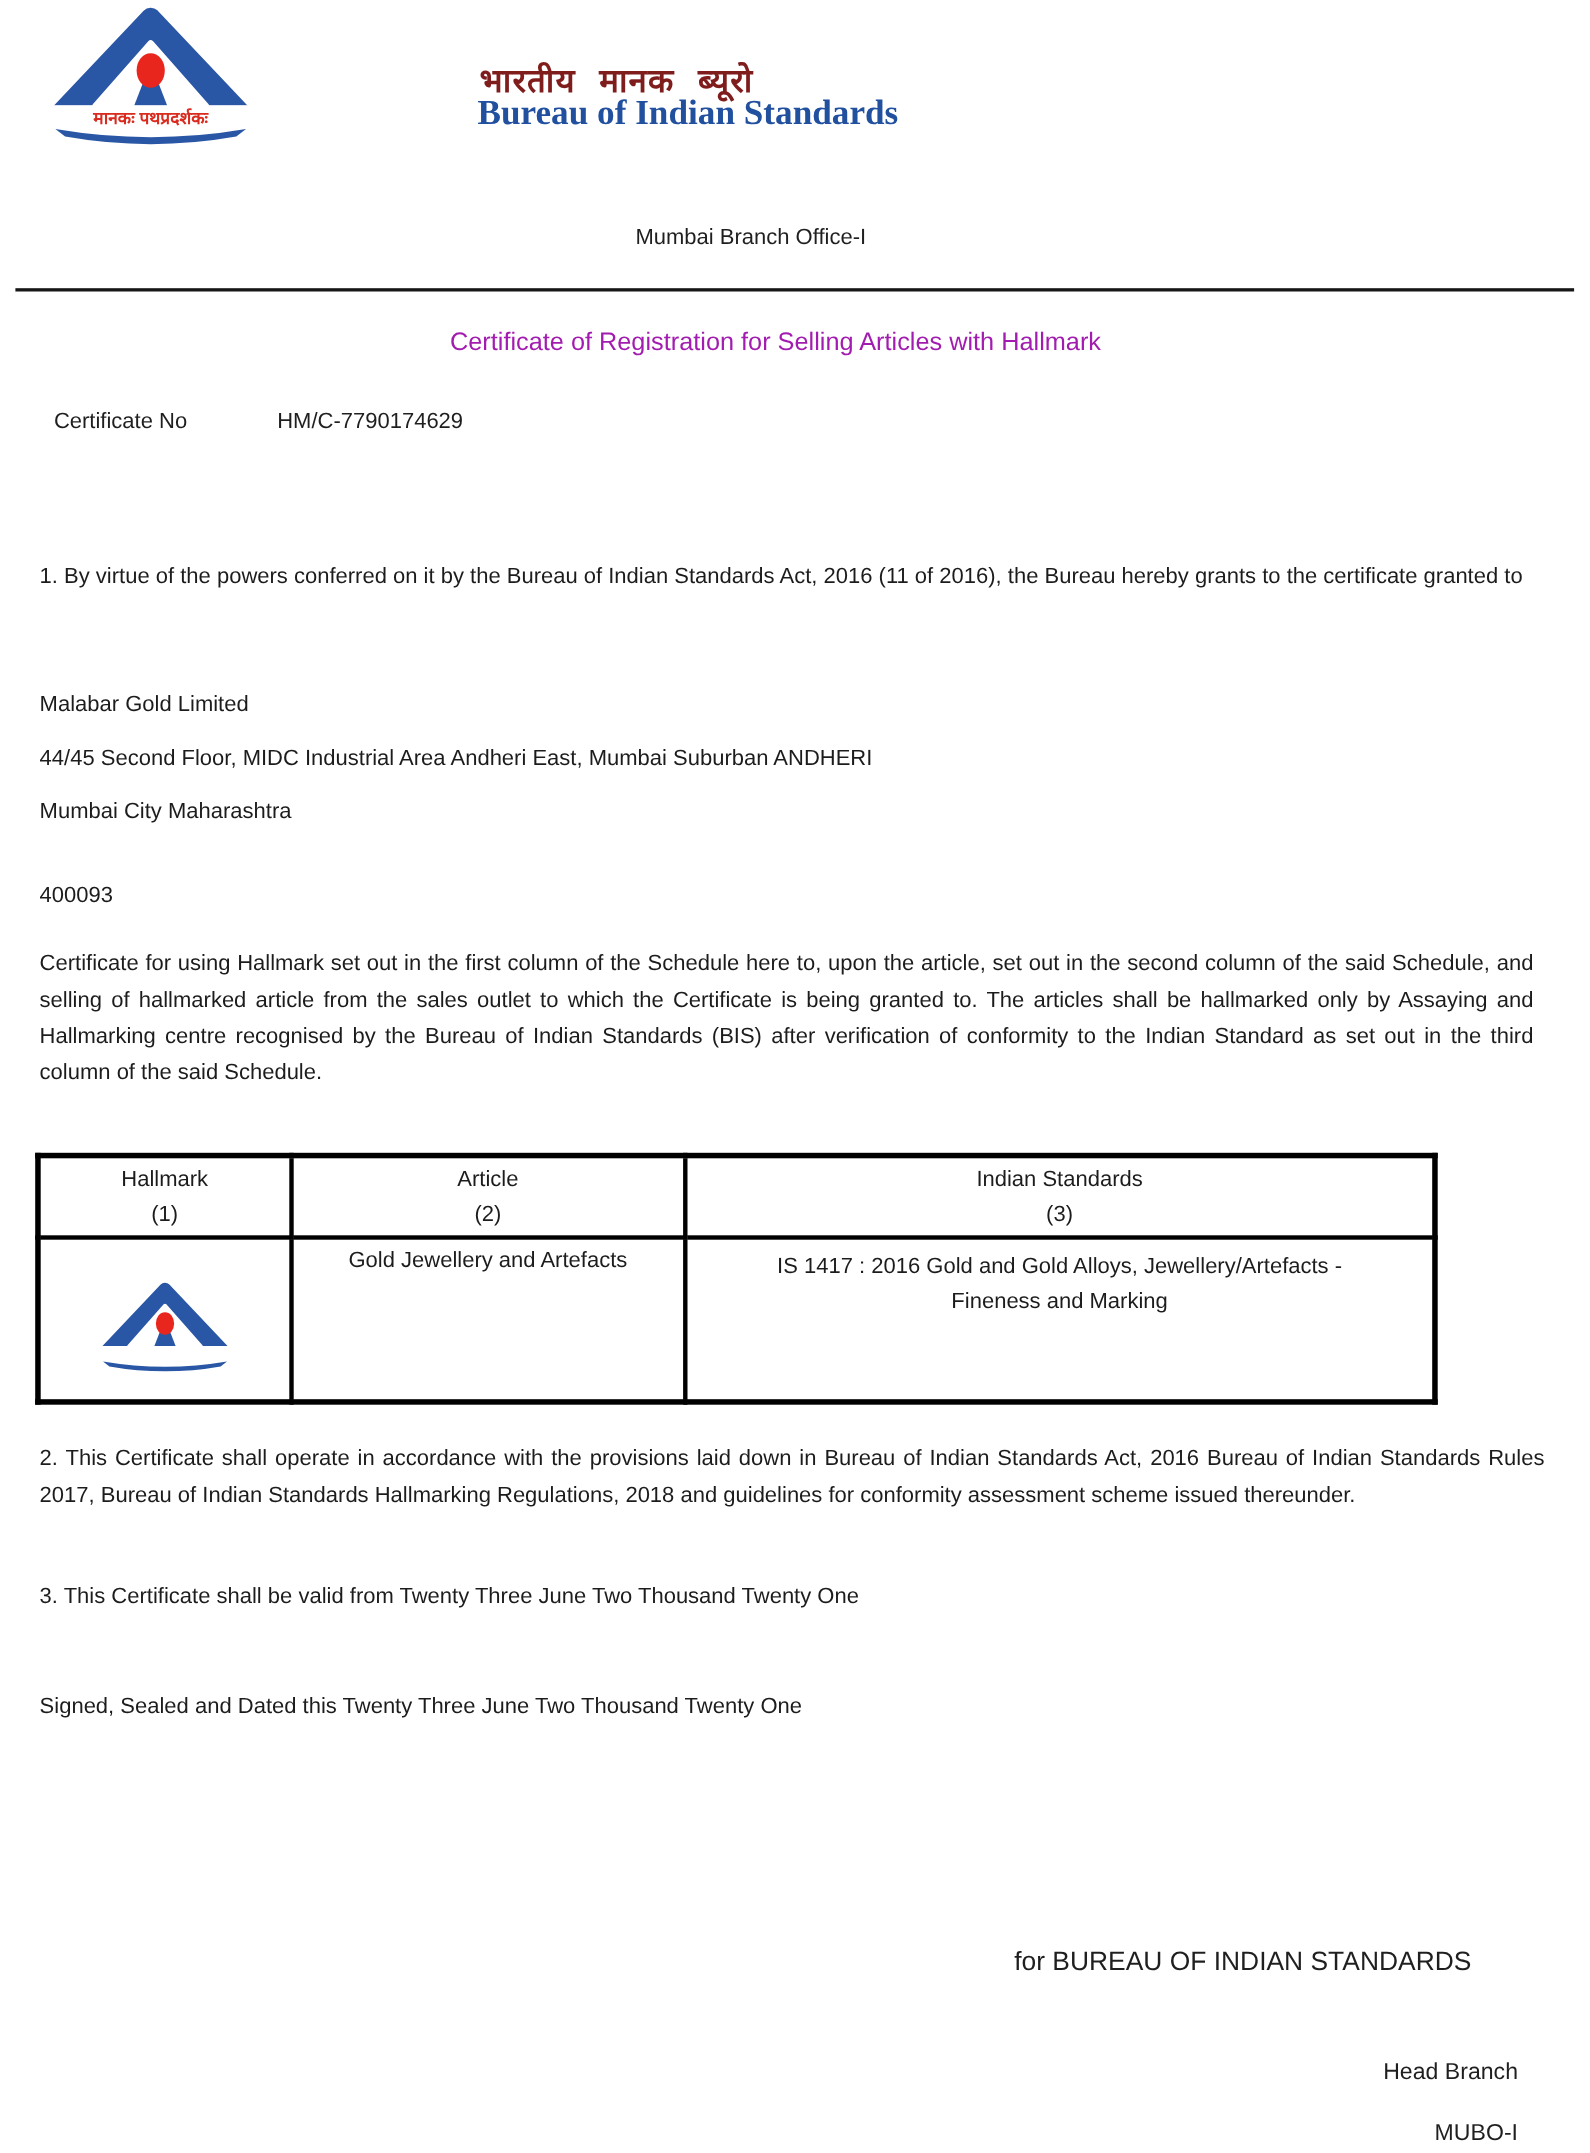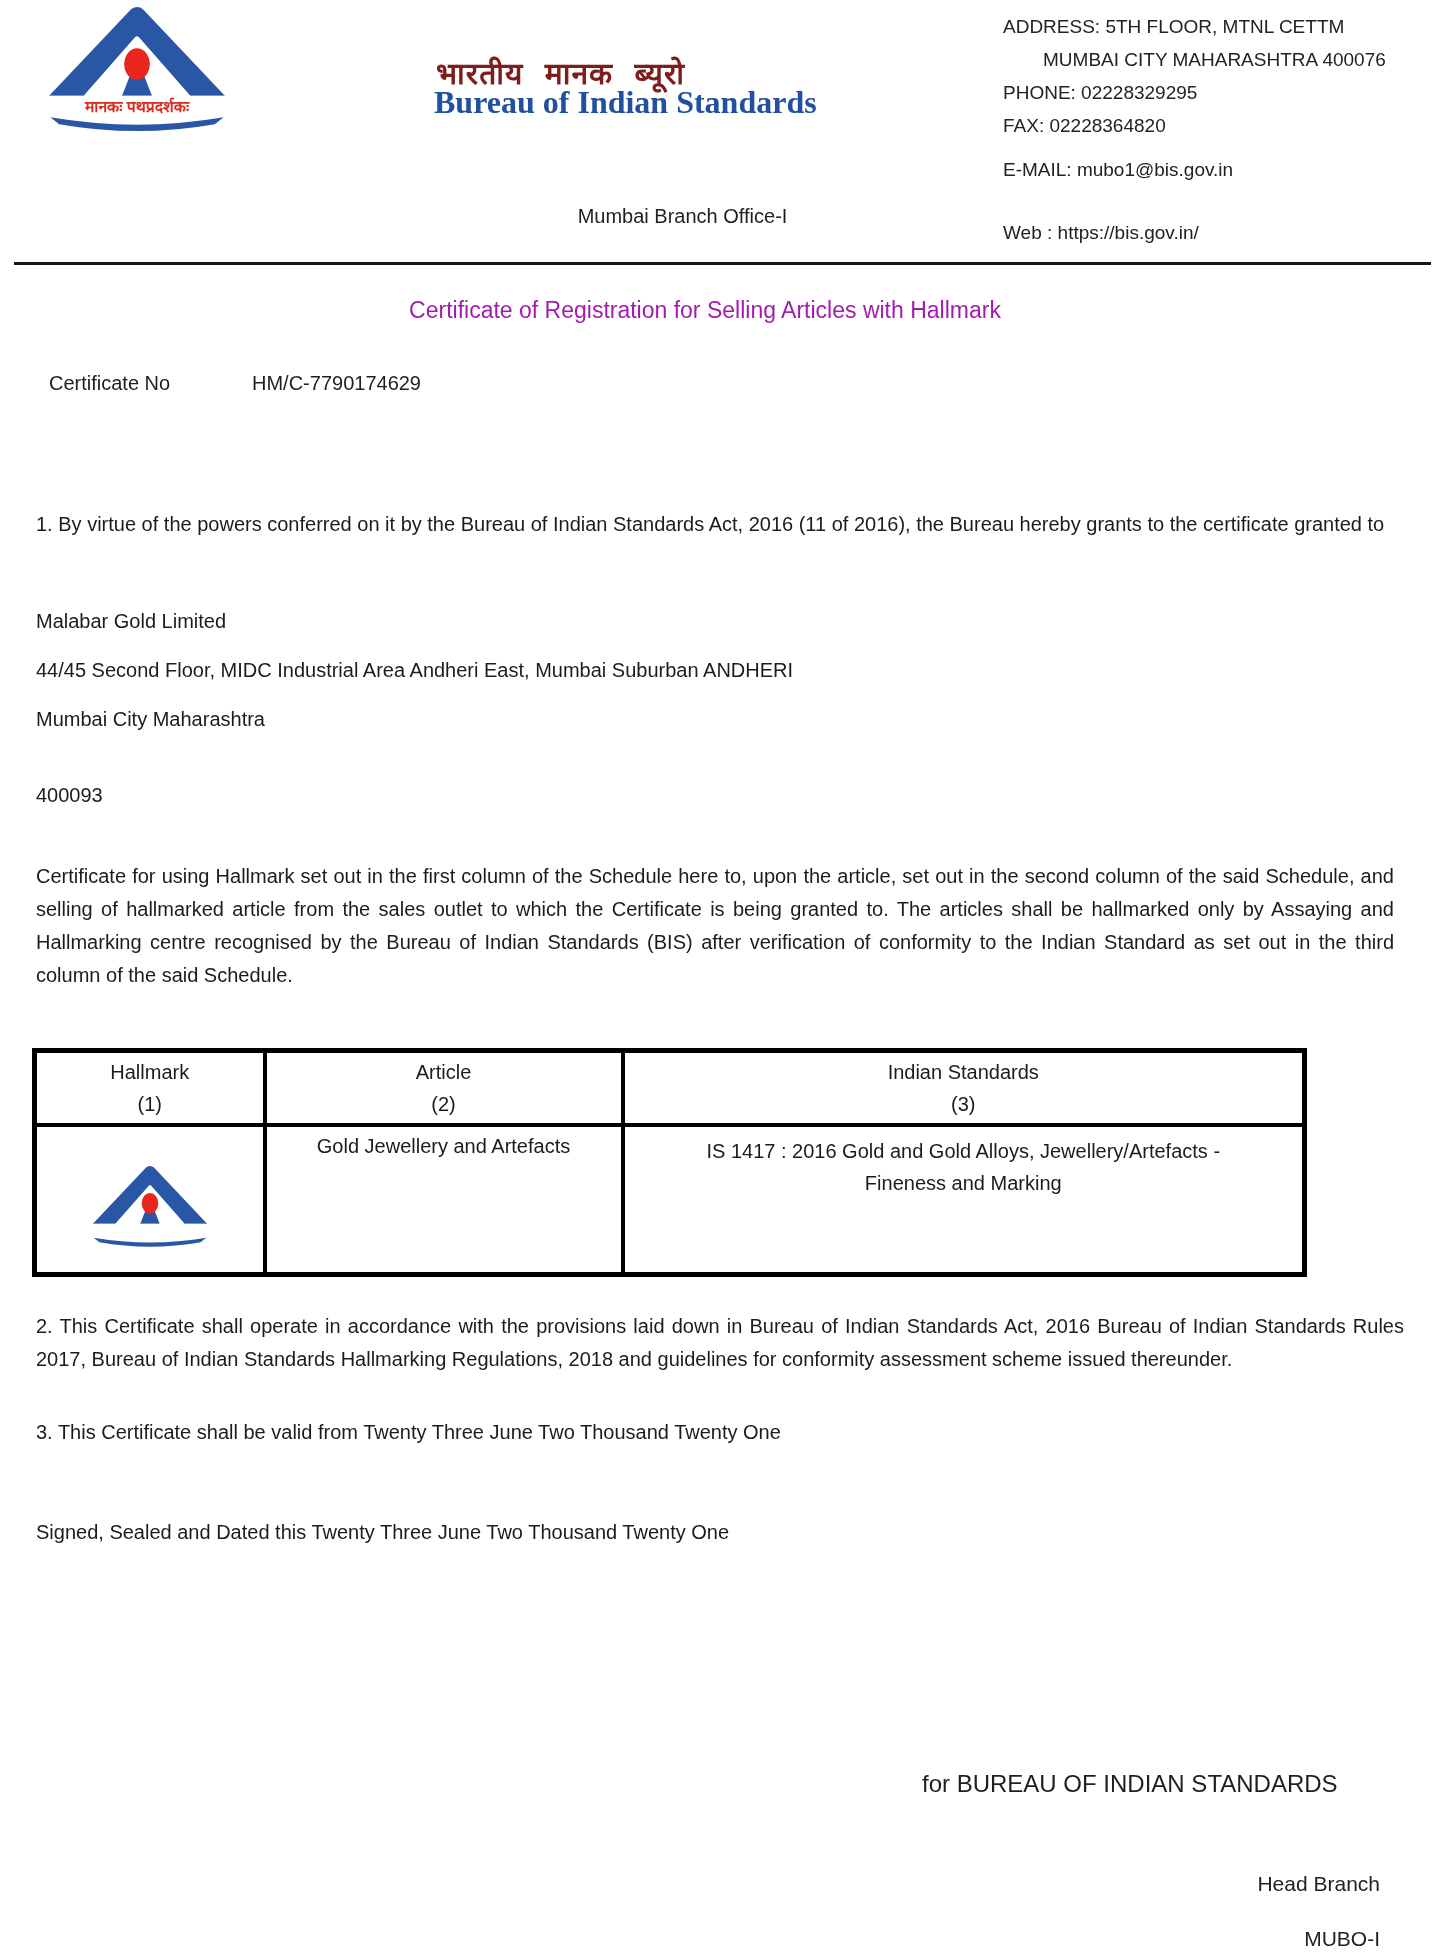--- a/index.html
+++ b/index.html
@@ -18,21 +18,21 @@
 
   .branch { left:0; top:205px; width:1365px; text-align:center; font-size:20px; }
   .separator { left:14px; top:262px; width:1417px; border-top:3px solid #161616; }
 
   .doc-title { left:0; top:297px; width:1365px; text-align:center; font-size:23px; color:#a21caf;padding-left:45px; }
 
   .certno-label { left:49px; top:372px; font-size:20px; }
   .certno-value { left:252px; top:372px; font-size:20px; }
 
   .para { font-size:20px; line-height:33px; text-align:justify; color:#1c1c1c; }
-  .line { font-size:20px; color:#1c1c1c; }
+  .line { font-size:20px; color:#1c1c1c;margin-top:19px; }
 
   .para1 { left:36px; top:508px; width:1360px; }
   .g-name { left:36px; top:610px; }
   .g-addr1 { left:36px; top:659px; }
   .g-addr2 { left:36px; top:708px; }
   .g-pin  { left:36px; top:784px; }
   .hallmark-para { left:36px; top:860px; width:1358px; }
 
   table.schedule { left:32px; top:1048px; position:absolute; border-collapse:collapse; table-layout:fixed; width:1270px; border:5px solid #000; }
   table.schedule th, table.schedule td { border:4px solid #000; font-weight:normal; font-size:20px; color:#1c1c1c; background:#fff; }
@@ -65,28 +65,20 @@
       <ellipse cx="100" cy="61" rx="13" ry="16" fill="#E8261D"></ellipse>
       <rect x="4" y="93" width="192" height="21" fill="#ffffff"></rect>
       <text x="100" y="110" text-anchor="middle" font-size="16" font-weight="bold" fill="#D92C1F">मानकः पथप्रदर्शकः</text>
       <path d="M12 115 Q100 130 188 115 L179 122 Q100 136 21 122 Z" fill="#2A57A5"></path>
     </svg>
   </div>
 
   <div class="abs org-hindi">भारतीय मानक ब्यूरो</div>
   <div class="abs org-english">Bureau of Indian Standards</div>
 
-  <div class="abs contact">
-    <div>ADDRESS: 5TH FLOOR, MTNL CETTM</div>
-    <div class="indent">MUMBAI CITY MAHARASHTRA 400076</div>
-    <div>PHONE: 02228329295</div>
-    <div>FAX: 02228364820</div>
-    <div class="gap-sm">E-MAIL: mubo1@bis.gov.in</div>
-    <div class="gap-lg">Web : https://bis.gov.in/</div>
-  </div>
 
   <div class="abs branch">Mumbai Branch Office-I</div>
 
   <div class="abs separator"></div>
 
   <div class="abs doc-title">Certificate of Registration for Selling Articles with Hallmark</div>
 
   <div class="abs certno-label">Certificate No</div>
   <div class="abs certno-value">HM/C-7790174629</div>
 

